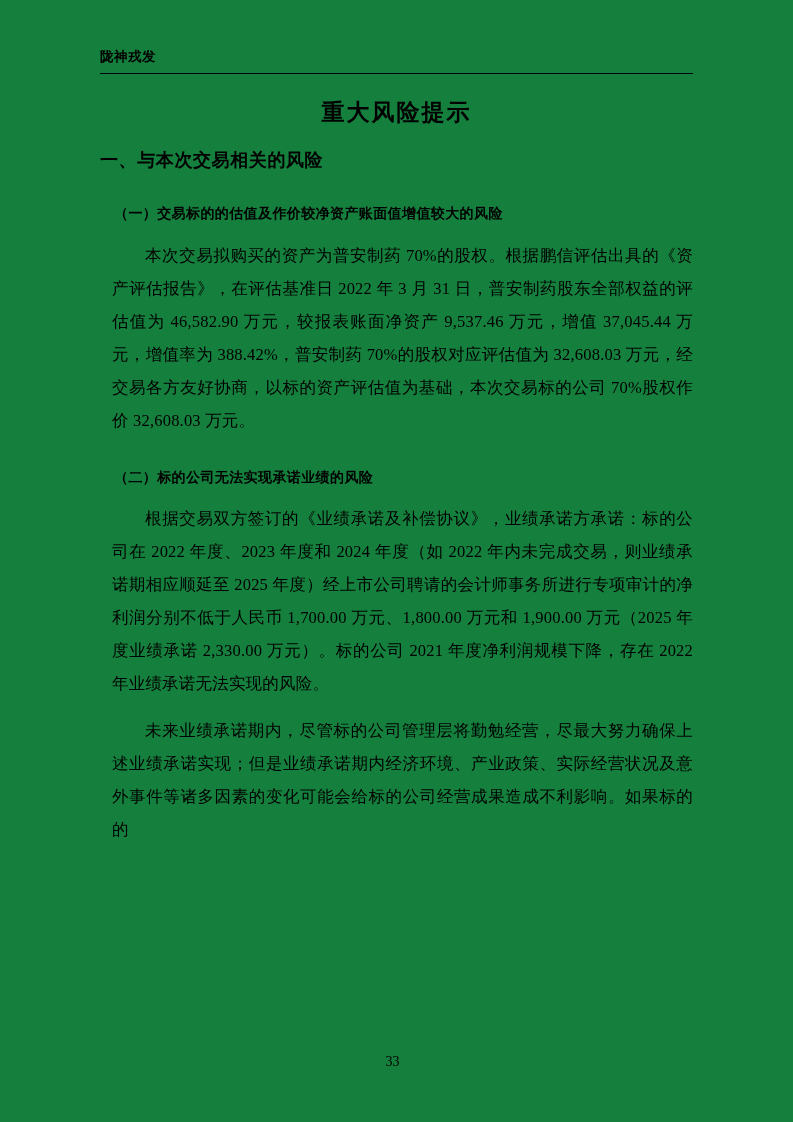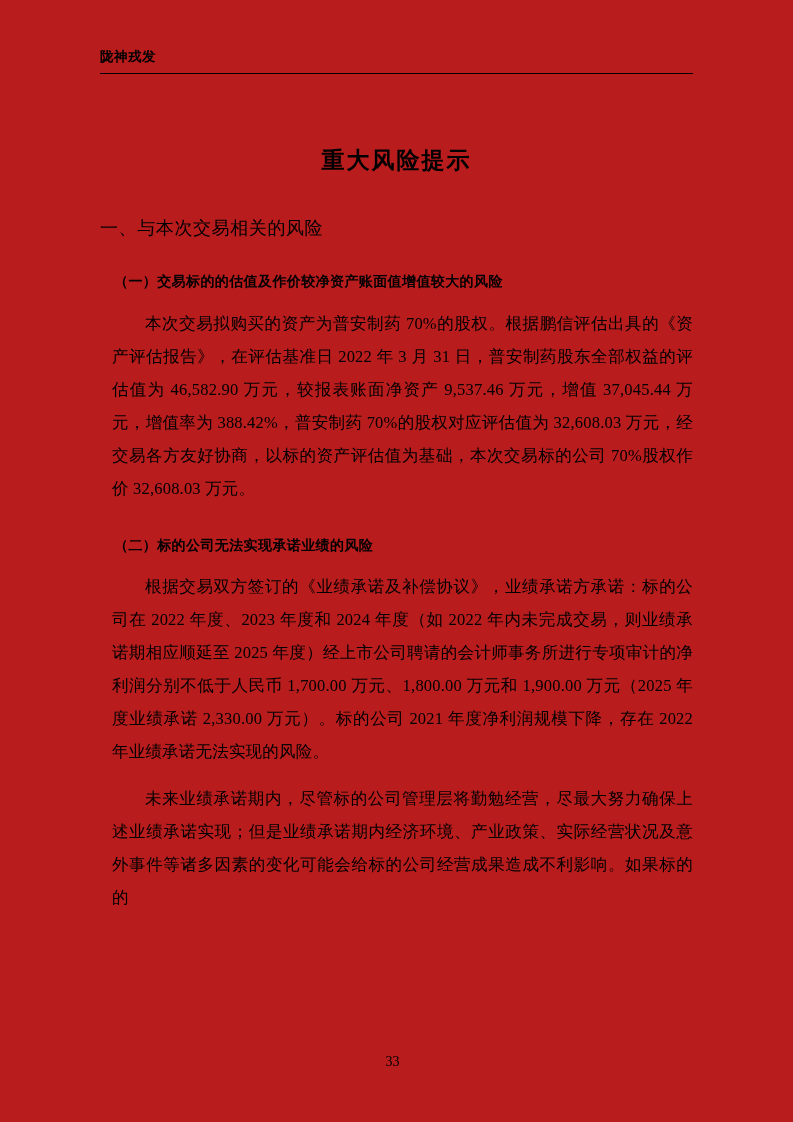--- a/index.html
+++ b/index.html
@@ -3,21 +3,21 @@
 <meta charset="utf-8">
 <style>
   html, body {
     margin: 0;
     padding: 0;
     background: #888;
   }
   .page {
     width: 793px;
     height: 1122px;
-    background: #b91c1c;
+    background: #15803d;
     position: relative;
     margin: 0 auto;
     box-sizing: border-box;
     font-family: "Liberation Serif", "DejaVu Serif", serif;
     color: #000;
     overflow: hidden;
   }
   .page-inner {
     position: absolute;
     left: 100px;
@@ -46,29 +46,29 @@
     border-bottom: 1.1px solid #000;
     margin-top: 2px;
   }
   
   h1.doc-title {
     text-align: center;
     font-family: "Liberation Sans", "DejaVu Sans", sans-serif;
     font-weight: bold;
     font-size: 23px;
     letter-spacing: 2px;
-    margin: 72px 0 0 0;
+    margin: 24px 0 0 0;
     line-height: 1.3;
   }
   h2.level1 {
     font-family: "Liberation Sans", "DejaVu Sans", sans-serif;
-    font-weight: normal;
+    font-weight: bold;
     font-size: 18px;
     letter-spacing: 0.6px;
-    margin: 40px 0 0 0;
+    margin: 20px 0 0 0;
     line-height: 1.4;
   }
   h3.level2 {
     font-family: Liberation Mono, monospace;
     font-weight: bold;
     font-size: 14px;
     letter-spacing: 0.4px;
     margin: 32px 0 0 0;
     line-height: 1.4;
     text-indent: 14px;

